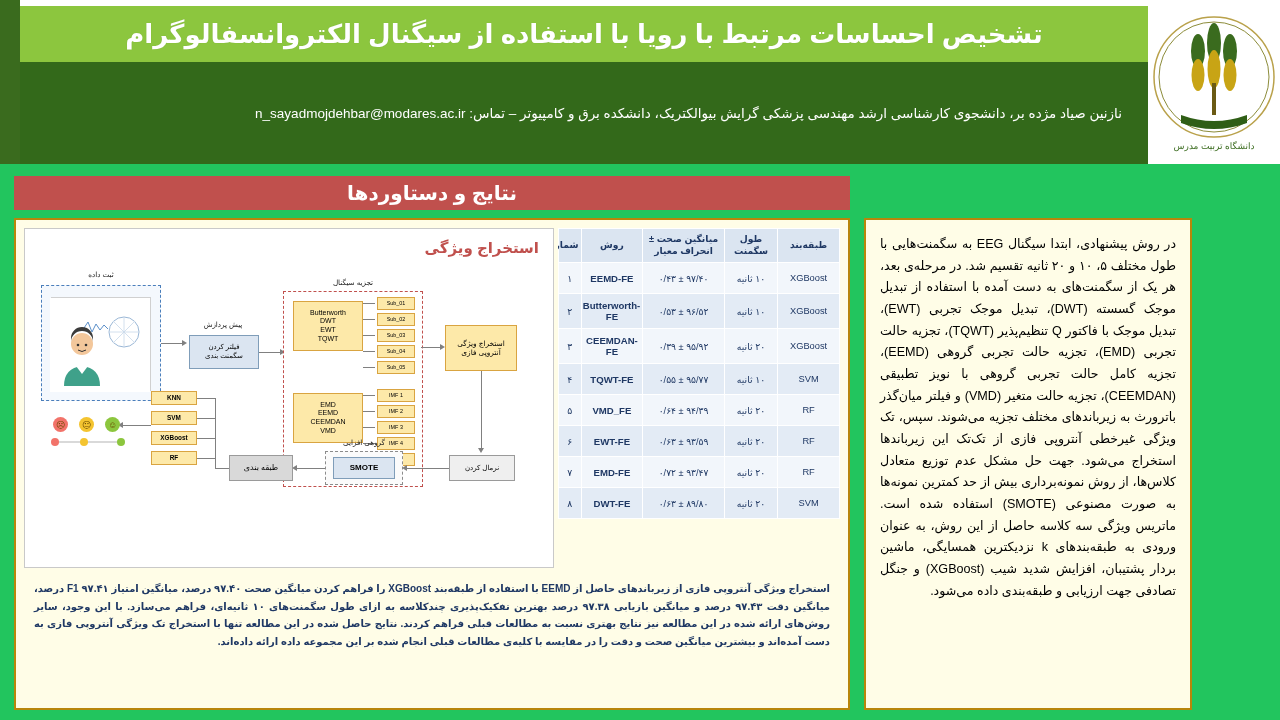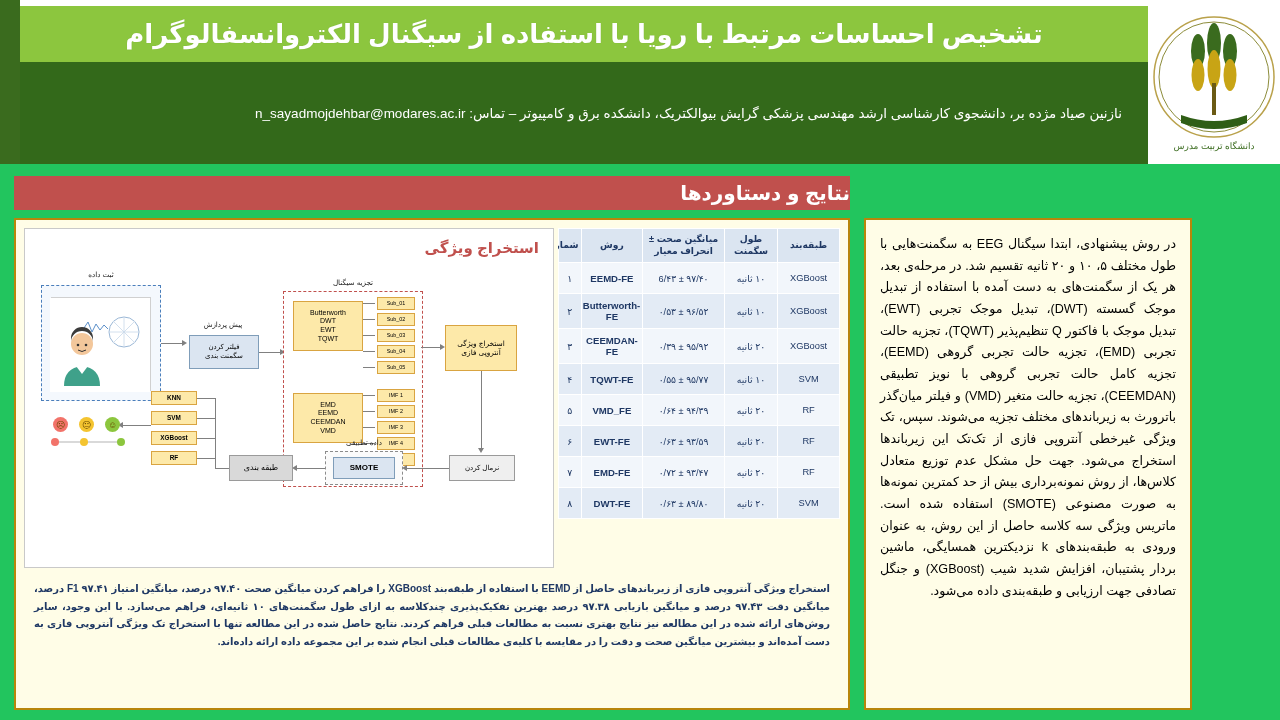--- a/index.html
+++ b/index.html
@@ -69,21 +69,21 @@
     background: #ffffff;
     display: flex; align-items: center; justify-content: center;
   }
   .logo-svg { display: block; }
 
   
   .sec-head {
     position: absolute;
     height: 34px;
     background: #c0504d;
-    display: flex; align-items: center; 
+    display: flex; align-items: center; justify-content: center;
   }
   .sec-head span {
     color: #ffffff;
     font-size: 20px;
     font-weight: bold;
     direction: rtl;
   }
   #head-results { left: 14px; top: 176px; width: 836px; }
   #head-method  { left: 864px; top: 176px; width: 402px; }
 
@@ -363,21 +363,21 @@
 
         <div class="arrow-v" style="left:456px; top:142px; height:78px;"></div>
         <div class="tri tri-d" style="left:453px; top:219px;"></div>
 
         <div class="box lgray" style="left:424px; top:226px; width:66px; height:26px;">نرمال کردن</div>
 
         <div class="arrow-h" style="left:382px; top:239px; width:42px;"></div>
         <div class="tri tri-l" style="left:377px; top:236px;"></div>
 
         <div class="dash-gray" style="left:300px; top:222px; width:78px; height:34px;"></div>
-        <div class="fg-lbl" style="position:absolute; left:298px; top:210px; width:82px;">داده تطبیقی</div>
+        <div class="fg-lbl" style="position:absolute; left:298px; top:210px; width:82px;">گروهی افزایی</div>
         <div class="box blue" style="left:308px; top:228px; width:62px; height:22px; font-size:8px; font-weight:bold;">SMOTE</div>
 
         <div class="arrow-h" style="left:272px; top:239px; width:28px;"></div>
         <div class="tri tri-l" style="left:267px; top:236px;"></div>
 
         <div class="box gray" style="left:204px; top:226px; width:64px; height:26px; font-size:8px;">طبقه بندی</div>
 
         <div class="box" style="left:126px; top:162px; width:46px; height:14px; background:#fde9a9; border-color:#d9a441; font-size:6.4px; font-weight:bold;">KNN</div>
         <div class="box" style="left:126px; top:182px; width:46px; height:14px; background:#fde9a9; border-color:#d9a441; font-size:6.4px; font-weight:bold;">SVM</div>
         <div class="box" style="left:126px; top:202px; width:46px; height:14px; background:#fde9a9; border-color:#d9a441; font-size:6.4px; font-weight:bold;">XGBoost</div>
@@ -417,21 +417,21 @@
               <th>طول سگمنت</th>
               <th>میانگین صحت ± انحراف معیار</th>
               <th>روش</th>
               <th>شماره</th>
             </tr>
           </thead>
           <tbody>
             <tr>
               <td>XGBoost</td>
               <td>۱۰ ثانیه</td>
-              <td class="acc">۹۷/۴۰ ± 6/۴۳</td>
+              <td class="acc">۹۷/۴۰ ± ۰/۴۳</td>
               <td class="meth">EEMD-FE</td>
               <td>۱</td>
             </tr>
             <tr>
               <td>XGBoost</td>
               <td>۱۰ ثانیه</td>
               <td class="acc">۹۶/۵۲ ± ۰/۵۳</td>
               <td class="meth">Butterworth-FE</td>
               <td>۲</td>
             </tr>

